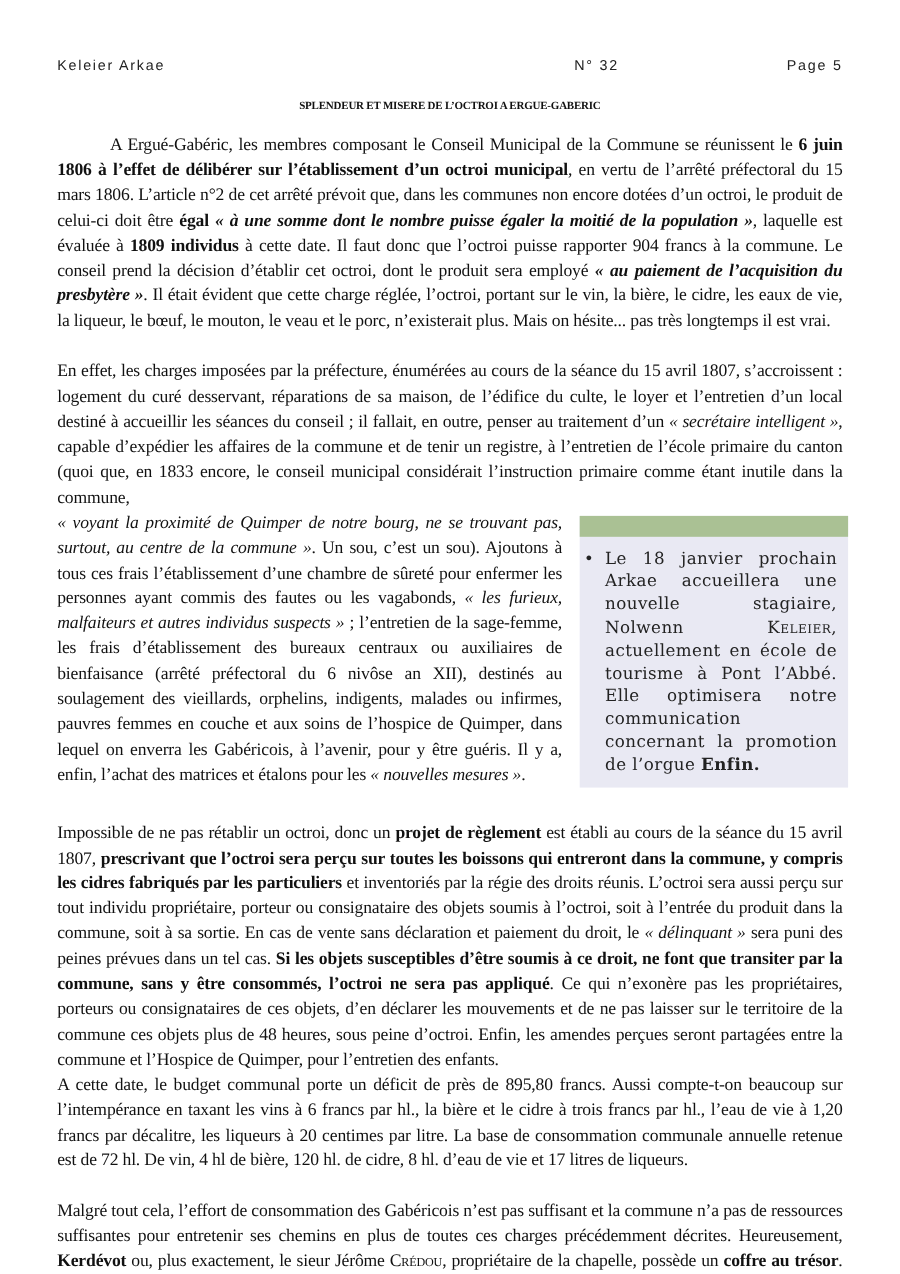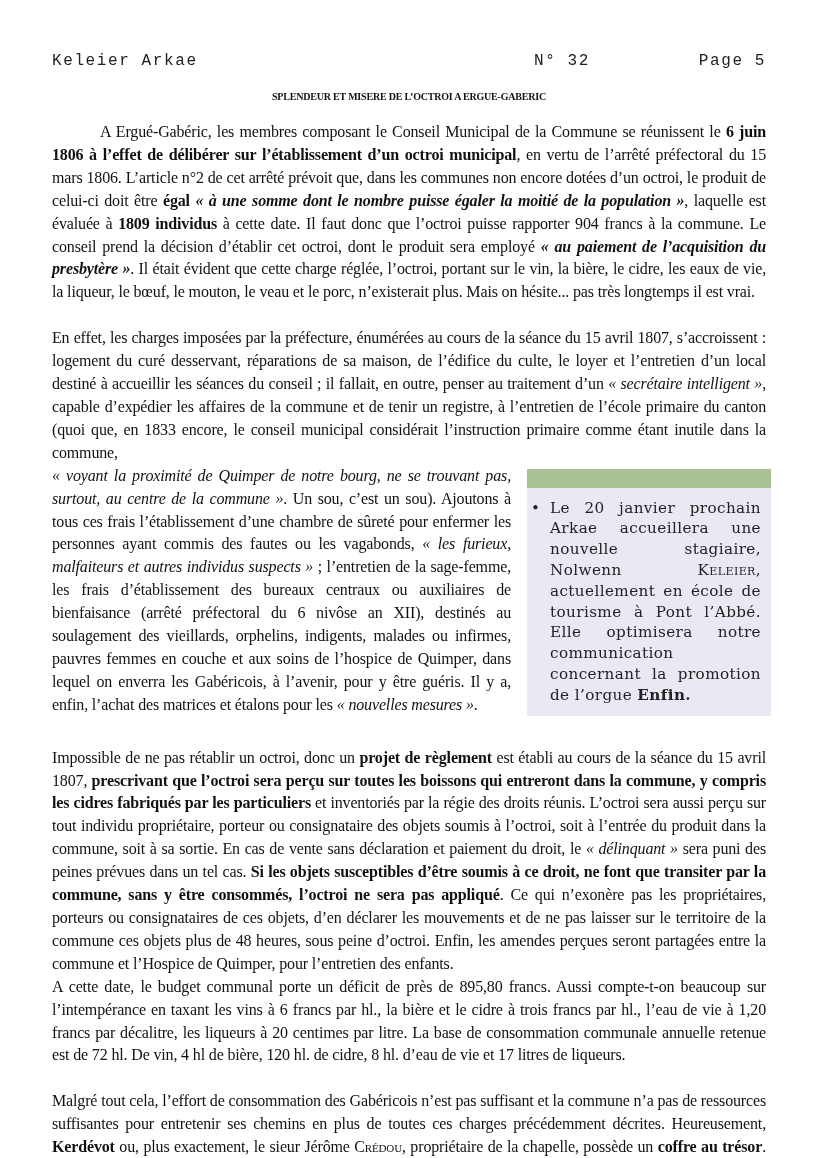--- a/index.html
+++ b/index.html
@@ -1,22 +1,22 @@
 <!DOCTYPE html>
 <html><head>
 <meta charset="utf-8">
 <style>
   html, body { margin: 0; padding: 0; background: #ffffff; }
   body { width: 818px; height: 1158px; position: relative; overflow: hidden; color: #111; }
   .header {
     position: absolute; top: 52px; left: 52px; width: 714px; height: 18px;
-    font-family: Liberation Mono, monospace; font-size: 16px; letter-spacing: 1.6px; color: #222;
+    font-family: Liberation Sans, sans-serif; font-size: 13px; letter-spacing: 1.6px; color: #222;
   }
   .header .left { position: absolute; left: 0; top: 0; }
-  .header .mid { position: absolute; left: 482px; top: 0; }
+  .header .mid { position: absolute; left: 470px; top: 0; }
   .header .right { position: absolute; right: 0; top: 0; text-align: right; }
   .title {
     position: absolute; top: 91px; left: 52px; width: 714px; text-align: center;
     font-family: "Liberation Serif", serif; font-weight: bold; font-size: 10px; letter-spacing: -0.2px;
   }
   .body {
     position: absolute; top: 121px; left: 52px; width: 714px;
     font-family: "Liberation Serif", serif; font-size: 16px; line-height: 22.9px;
     text-align: justify; letter-spacing: -0.15px;
   }
@@ -54,21 +54,21 @@
 <div class="body">
   <p class="p1"><span>A Ergué-Gabéric, les membres composant le Conseil Municipal de la Commune se réunissent le </span><b>6 juin 1806 à l’effet de délibérer sur l’établissement d’un octroi municipal</b><span>, en vertu de l’arrêté préfectoral du 15 mars 1806. L’article n°2 de cet arrêté prévoit que, dans les communes non encore dotées d’un octroi, le produit de celui-ci doit être </span><b>égal</b><b><i> « à une somme dont le nombre puisse égaler la moitié de la population »</i></b><span>, laquelle est évaluée à </span><b>1809 individus</b><span> à cette date. Il faut donc que l’octroi puisse rapporter 904 francs à la commune. Le conseil prend la décision d’établir cet octroi, dont le produit sera employé </span><b><i>« au paiement de l’acquisition du presbytère »</i></b><span>. Il était évident que cette charge réglée, l’octroi, portant sur le vin, la bière, le cidre, les eaux de vie, la liqueur, le bœuf, le mouton, le veau et le porc, n’existerait plus. Mais on hésite... pas très longtemps il est vrai.</span></p>
 
   <div class="gap"></div>
 
   <div class="float-wrap">
     <p><span>En effet, les charges imposées par la préfecture, énumérées au cours de la séance du 15 avril 1807, s’accroissent : logement du curé desservant, réparations de sa maison, de l’édifice du culte, le loyer et l’entretien d’un local destiné à accueillir les séances du conseil ; il fallait, en outre, penser au traitement d’un </span><i>« secrétaire intelligent »</i><span>, capable d’expédier les affaires de la commune et de tenir un registre, à l’entretien de l’école primaire du canton (quoi que, en 1833 encore, le conseil municipal considérait l’instruction primaire comme étant inutile dans la commune, </span></p><aside class="sidebar">
         <div class="bar"></div>
         <div class="content">
           <span class="bullet">•</span>
-          <span class="txt"><span>Le 20 janvier prochain Arkae accueillera une nouvelle stagiaire, Nolwenn </span><span class="sc">Keleier</span><span>, actuellement en école de tourisme à Pont l’Abbé. Elle optimisera notre communication concernant la promotion de l’orgue </span><b>Enfin.</b></span>
+          <span class="txt"><span>Le 18 janvier prochain Arkae accueillera une nouvelle stagiaire, Nolwenn </span><span class="sc">Keleier</span><span>, actuellement en école de tourisme à Pont l’Abbé. Elle optimisera notre communication concernant la promotion de l’orgue </span><b>Enfin.</b></span>
         </div>
       </aside><i>« voyant la proximité de Quimper de notre bourg, ne se trouvant pas, surtout, au centre de la commune »</i><span>. Un sou, c’est un sou). Ajoutons à tous ces frais l’établissement d’une chambre de sûreté pour enfermer les personnes ayant commis des fautes ou les vagabonds, </span><i>« les furieux, malfaiteurs et autres individus suspects »</i><span> ; l’entretien de la sage-femme, les frais d’établissement des bureaux centraux ou auxiliaires de bienfaisance (arrêté préfectoral du 6 nivôse an XII), destinés au soulagement des vieillards, orphelins, indigents, malades ou infirmes, pauvres femmes en couche et aux soins de l’hospice de Quimper, dans lequel on enverra les Gabéricois, à l’avenir, pour y être guéris. Il y a, enfin, l’achat des matrices et étalons pour les </span><i>« nouvelles mesures »</i><span>.</span><p></p>
   </div>
 
   <div class="gap" style="clear:both;"></div>
 
   <p><span>Impossible de ne pas rétablir un octroi, donc un </span><b>projet de règlement</b><span> est établi au cours de la séance du 15 avril 1807, </span><b>prescrivant que l’octroi sera perçu sur toutes les boissons qui entreront dans la commune, y compris les cidres fabriqués par les particuliers</b><span> et inventoriés par la régie des droits réunis. L’octroi sera aussi perçu sur tout individu propriétaire, porteur ou consignataire des objets soumis à l’octroi, soit à l’entrée du produit dans la commune, soit à sa sortie. En cas de vente sans déclaration et paiement du droit, le </span><i>« délinquant »</i><span> sera puni des peines prévues dans un tel cas. </span><b>Si les objets susceptibles d’être soumis à ce droit, ne font que transiter par la commune, sans y être consommés, l’octroi ne sera pas appliqué</b><span>. Ce qui n’exonère pas les propriétaires, porteurs ou consignataires de ces objets, d’en déclarer les mouvements et de ne pas laisser sur le territoire de la commune ces objets plus de 48 heures, sous peine d’octroi. Enfin, les amendes perçues seront partagées entre la commune et l’Hospice de Quimper, pour l’entretien des enfants.</span></p>
 
   <p>A cette date, le budget communal porte un déficit de près de 895,80 francs. Aussi compte-t-on beaucoup sur l’intempérance en taxant les vins à 6 francs par hl., la bière et le cidre à trois francs par hl., l’eau de vie à 1,20 francs par décalitre, les liqueurs à 20 centimes par litre. La base de consommation communale annuelle retenue est de 72 hl. De vin, 4 hl de bière, 120 hl. de cidre, 8 hl. d’eau de vie et 17 litres de liqueurs.</p>
 

